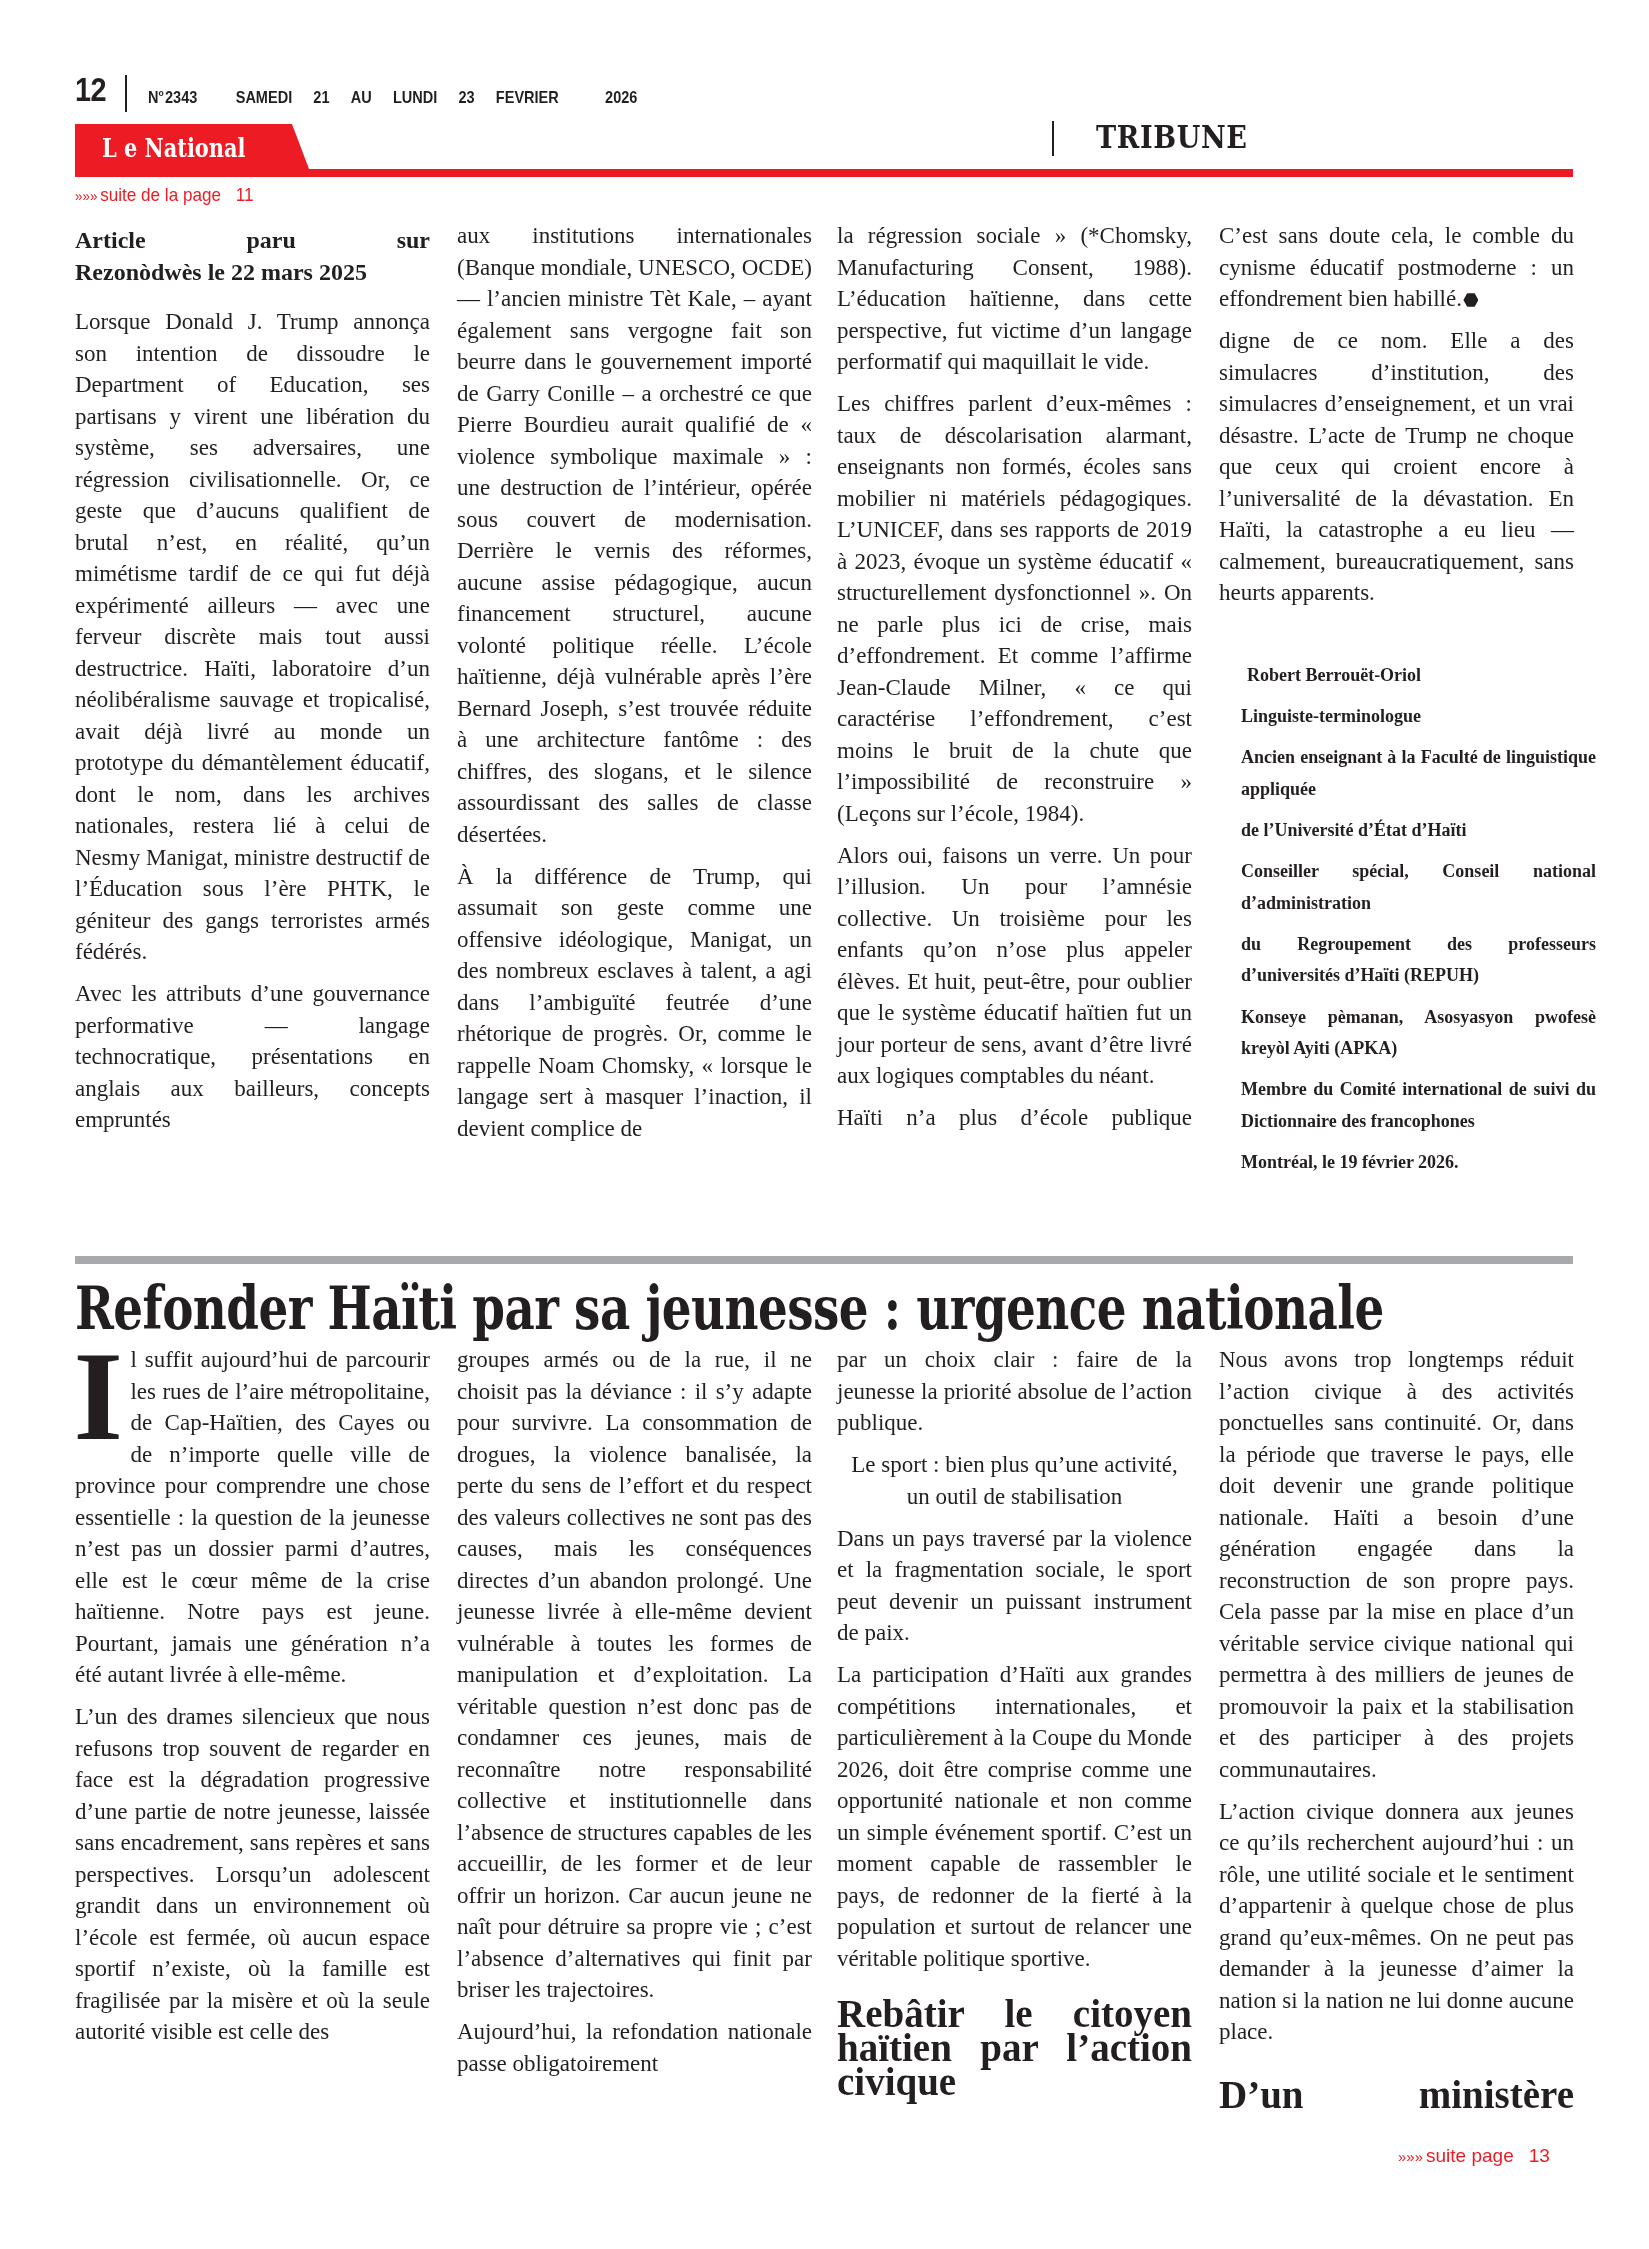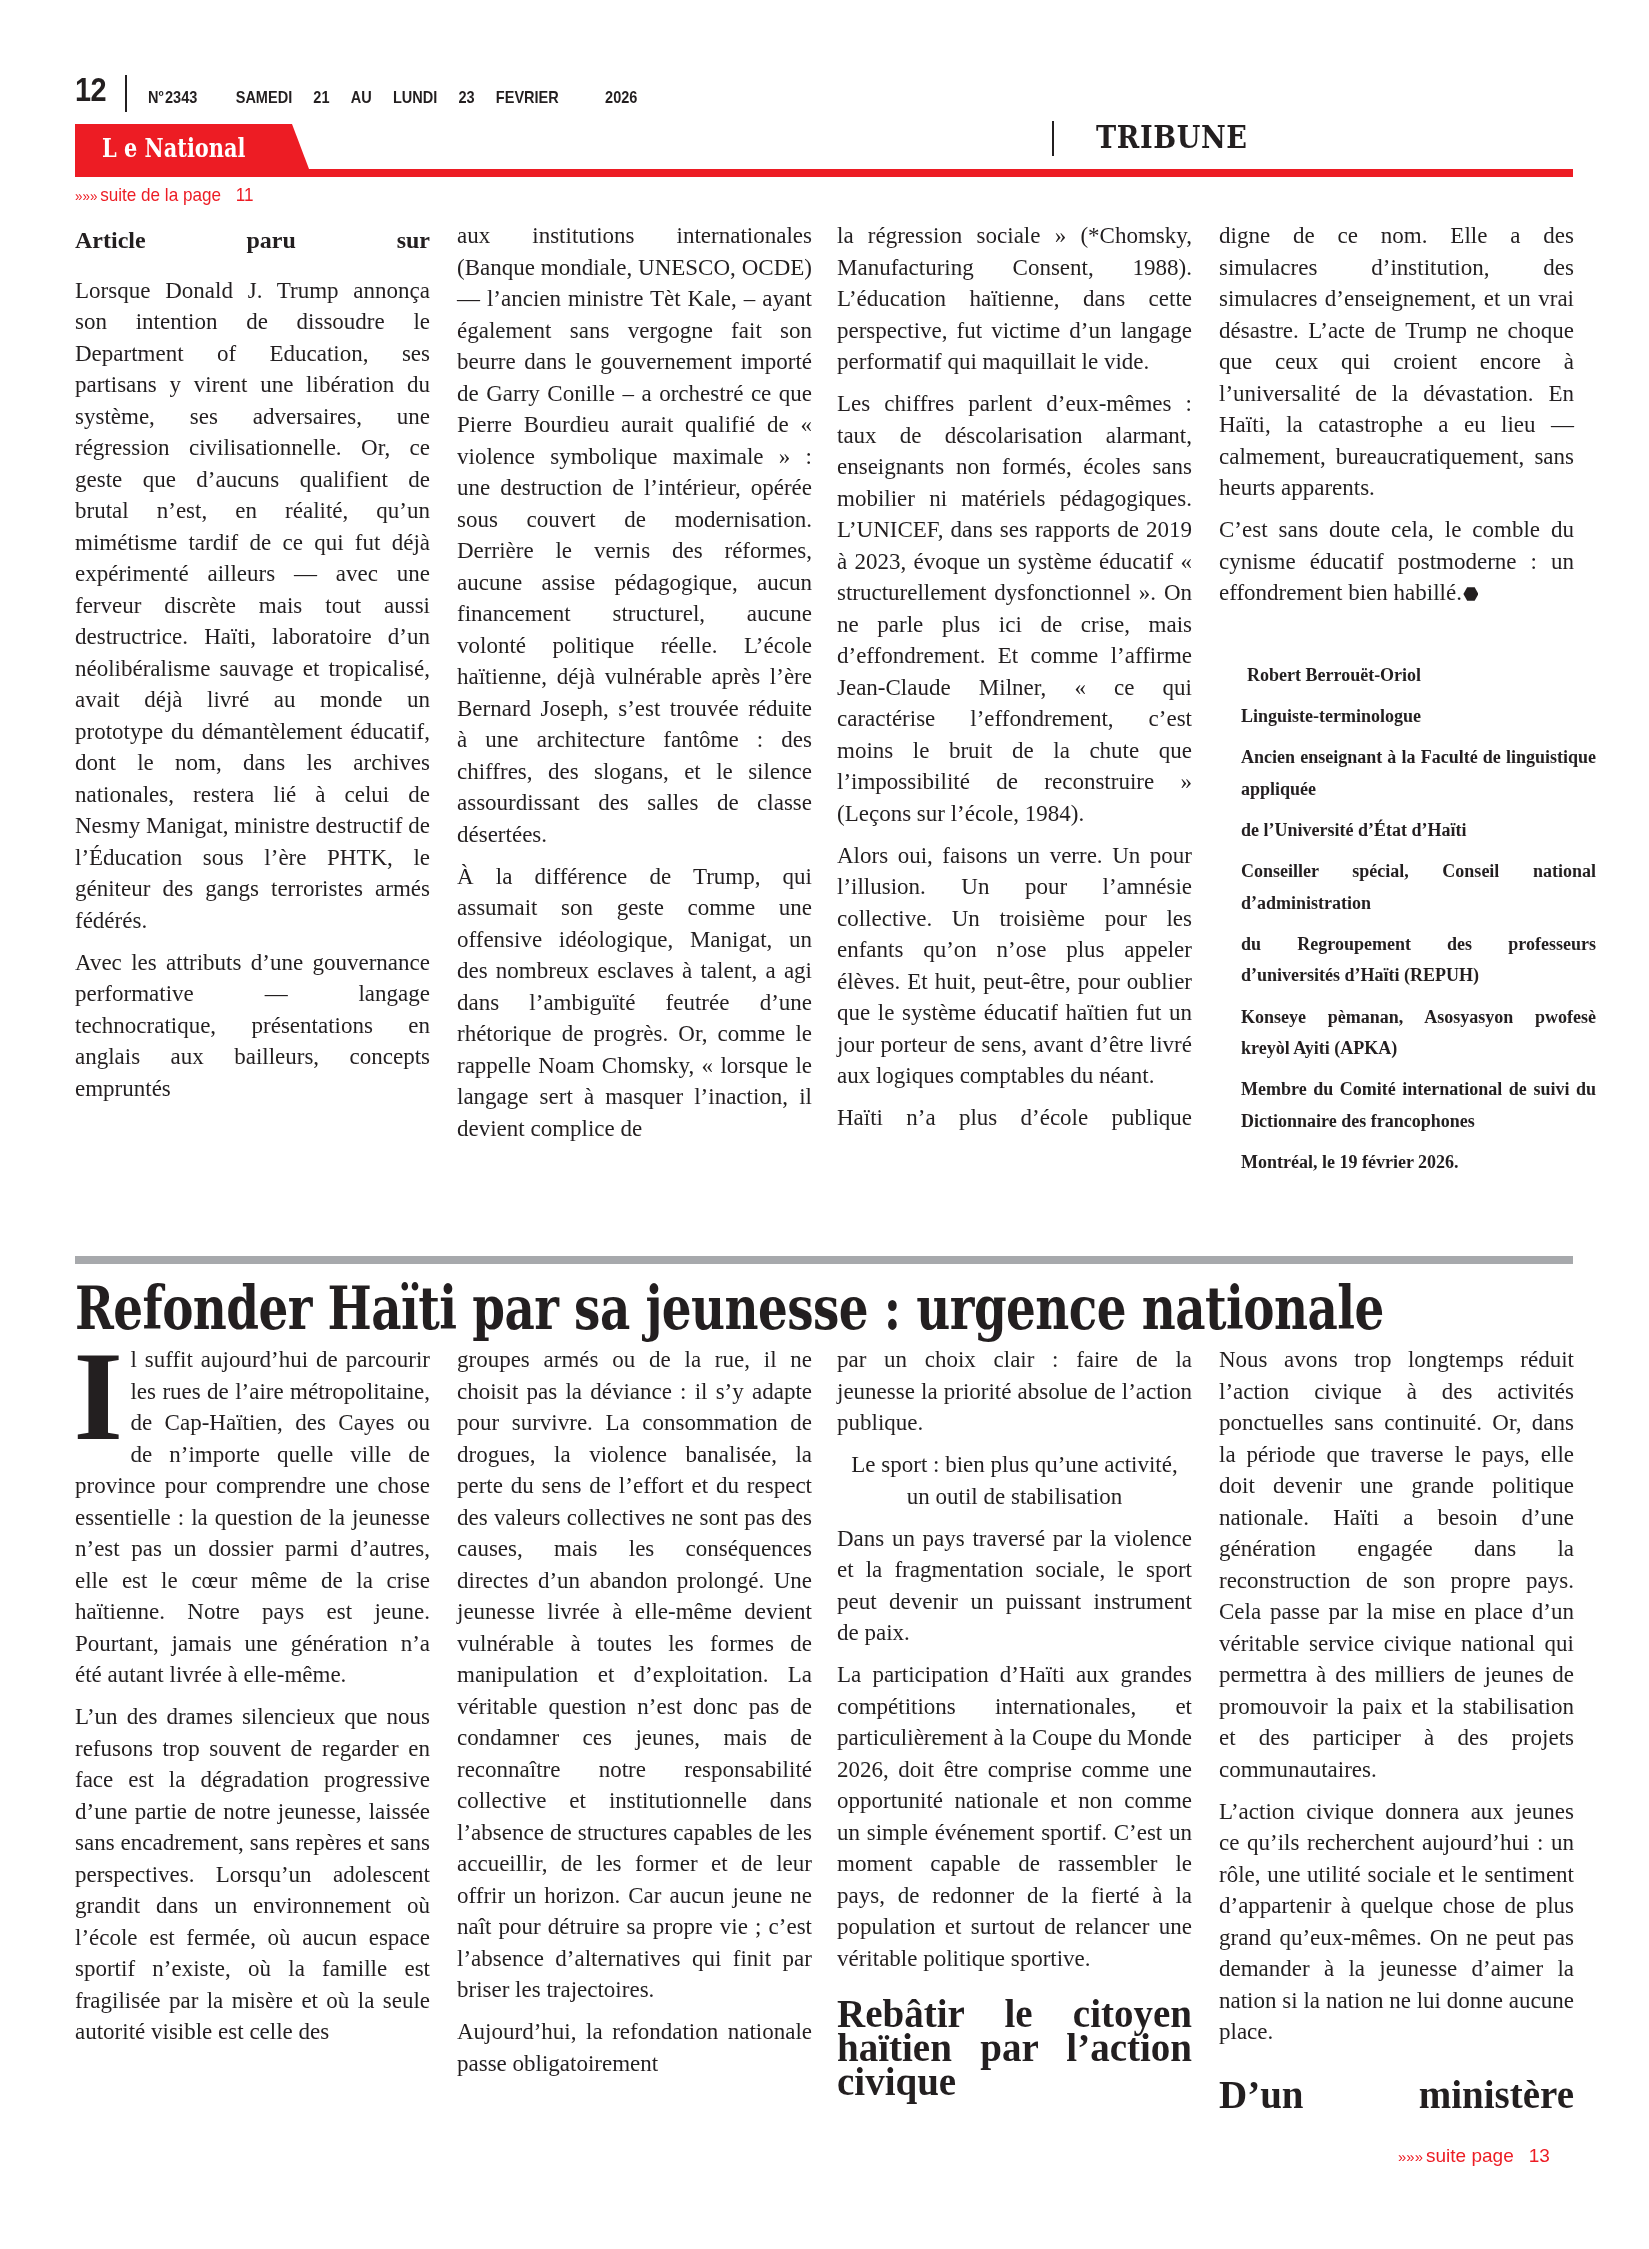--- a/index.html
+++ b/index.html
@@ -87,40 +87,41 @@
 <div class="section-sep"></div>
 <div class="section-name">TRIBUNE</div>
 
 <div class="jump-top">
   <span class="arrows">»»»</span><span>suite de la page</span><span class="pg">11</span>
 </div>
 
 <div class="col a1-col1">
   <h2 class="kicker">
     <span class="l1">Article paru sur</span>
+    <span>Rezonòdwès le 22 mars 2025</span>
   </h2>
   <p>Lorsque Donald J. Trump annonça son intention de dissoudre le Department of Education, ses partisans y virent une libération du système, ses adversaires, une régression civilisationnelle. Or, ce geste que d’aucuns qualifient de brutal n’est, en réalité, qu’un mimétisme tardif de ce qui fut déjà expérimenté ailleurs — avec une ferveur discrète mais tout aussi destructrice. Haïti, laboratoire d’un néolibéralisme sauvage et tropicalisé, avait déjà livré au monde un prototype du démantèlement éducatif, dont le nom, dans les archives nationales, restera lié à celui de Nesmy Manigat, ministre destructif de l’Éducation sous l’ère PHTK, le géniteur des gangs terroristes armés fédérés.</p>
   <p class="tight">Avec les attributs d’une gouvernance performative — langage technocratique, présentations en anglais aux bailleurs, concepts empruntés</p>
 </div>
 
 <div class="col a1-col2">
   <p>aux institutions internationales (Banque mondiale, UNESCO, OCDE) — l’ancien ministre Tèt Kale, – ayant également sans vergogne fait son beurre dans le gouvernement importé de Garry Conille – a orchestré ce que Pierre Bourdieu aurait qualifié de « violence symbolique maximale » : une destruction de l’intérieur, opérée sous couvert de modernisation. Derrière le vernis des réformes, aucune assise pédagogique, aucun financement structurel, aucune volonté politique réelle. L’école haïtienne, déjà vulnérable après l’ère Bernard Joseph, s’est trouvée réduite à une architecture fantôme : des chiffres, des slogans, et le silence assourdissant des salles de classe désertées.</p>
   <p class="tight">À la différence de Trump, qui assumait son geste comme une offensive idéologique, Manigat, un des nombreux esclaves à talent, a agi dans l’ambiguïté feutrée d’une rhétorique de progrès. Or, comme le rappelle Noam Chomsky, « lorsque le langage sert à masquer l’inaction, il devient complice de</p>
 </div>
 
 <div class="col a1-col3">
   <p>la régression sociale » (*Chomsky, Manufacturing Consent, 1988). L’éducation haïtienne, dans cette perspective, fut victime d’un langage performatif qui maquillait le vide.</p>
   <p>Les chiffres parlent d’eux-mêmes : taux de déscolarisation alarmant, enseignants non formés, écoles sans mobilier ni matériels pédagogiques. L’UNICEF, dans ses rapports de 2019 à 2023, évoque un système éducatif « structurellement dysfonctionnel ». On ne parle plus ici de crise, mais d’effondrement. Et comme l’affirme Jean-Claude Milner, « ce qui caractérise l’effondrement, c’est moins le bruit de la chute que l’impossibilité de reconstruire » (Leçons sur l’école, 1984).</p>
   <p>Alors oui, faisons un verre. Un pour l’illusion. Un pour l’amnésie collective. Un troisième pour les enfants qu’on n’ose plus appeler élèves. Et huit, peut-être, pour oublier que le système éducatif haïtien fut un jour porteur de sens, avant d’être livré aux logiques comptables du néant.</p>
   <p class="tight" style="text-align-last: justify;">Haïti n’a plus d’école publique</p>
 </div>
 
 <div class="col a1-col4">
+  <p><span>C’est sans doute cela, le comble du cynisme éducatif postmoderne : un effondrement bien habillé.</span><span class="end-mark"></span></p>
   <p>digne de ce nom. Elle a des simulacres d’institution, des simulacres d’enseignement, et un vrai désastre. L’acte de Trump ne choque que ceux qui croient encore à l’universalité de la dévastation. En Haïti, la catastrophe a eu lieu — calmement, bureaucratiquement, sans heurts apparents.</p>
-  <p><span>C’est sans doute cela, le comble du cynisme éducatif postmoderne : un effondrement bien habillé.</span><span class="end-mark"></span></p>
 </div>
 
 <div class="sig">
   <p class="name">Robert Berrouët-Oriol</p>
   <p>Linguiste-terminologue</p>
   <p>Ancien enseignant à la Faculté de linguistique appliquée</p>
   <p>de l’Université d’État d’Haïti</p>
   <p>Conseiller spécial, Conseil national d’administration</p>
   <p>du Regroupement des professeurs d’universités d’Haïti (REPUH)</p>
   <p>Konseye pèmanan, Asosyasyon pwofesè kreyòl Ayiti (APKA)</p>

